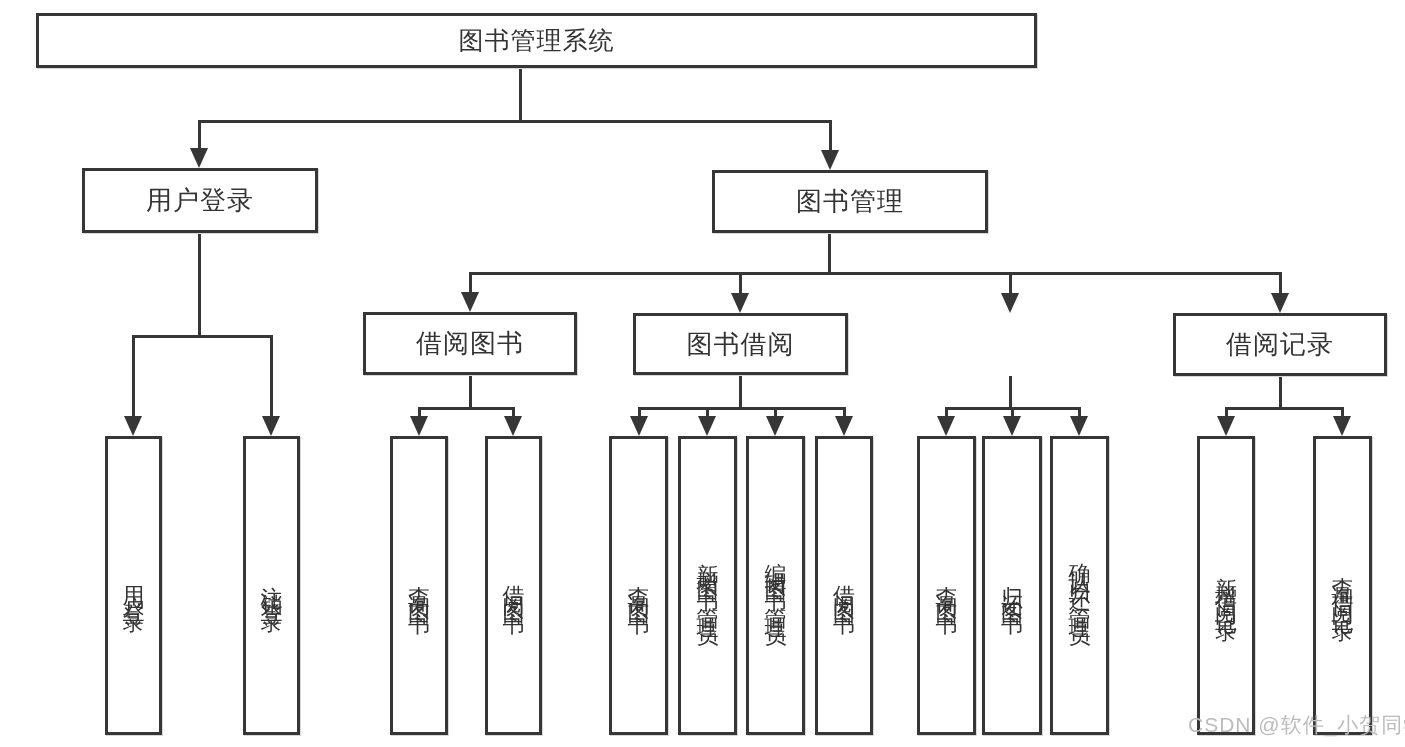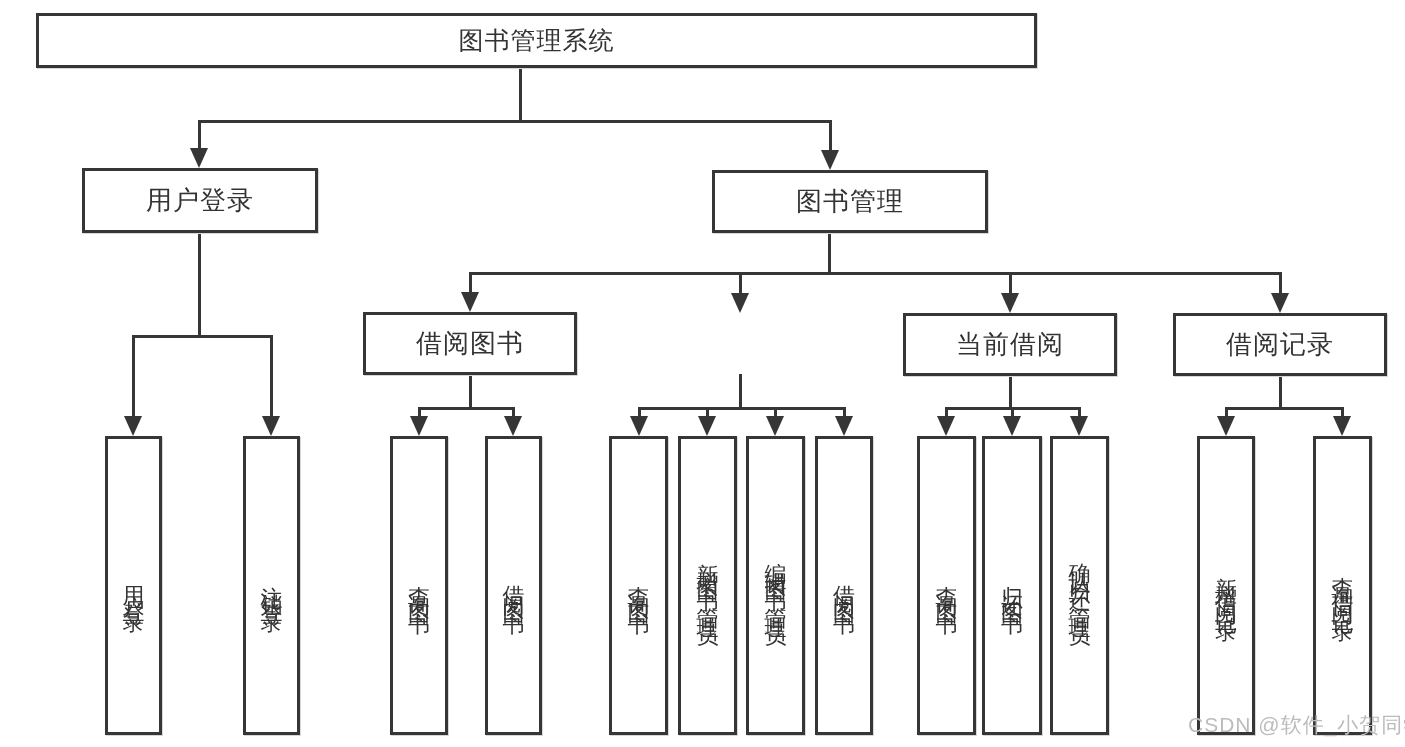--- a/index.html
+++ b/index.html
@@ -63,22 +63,22 @@
   <div class="box" style="left:82px;top:168px;width:236px;height:65px;">
     <span class="hlabel">用户登录</span>
   </div>
   <div class="box" style="left:712px;top:170px;width:276px;height:63px;">
     <span class="hlabel">图书管理</span>
   </div>
 
   <div class="box" style="left:363px;top:312px;width:214px;height:63px;">
     <span class="hlabel">借阅图书</span>
   </div>
-  <div class="box" style="left:903px;top:313px;width:214px;height:63px;">
-    <span class="hlabel">当前借阅</span>
+  <div class="box" style="left:633px;top:313px;width:215px;height:62px;">
+    <span class="hlabel">图书借阅</span>
   </div>
   <div class="box" style="left:1173px;top:313px;width:214px;height:63px;">
     <span class="hlabel">借阅记录</span>
   </div>
 
   <div class="box" style="left:105px;top:436px;width:57px;height:299px;">
     <span class="vlabel">用户登录</span>
   </div>
   <div class="box" style="left:243px;top:436px;width:57px;height:299px;">
     <span class="vlabel">注销登录</span>

